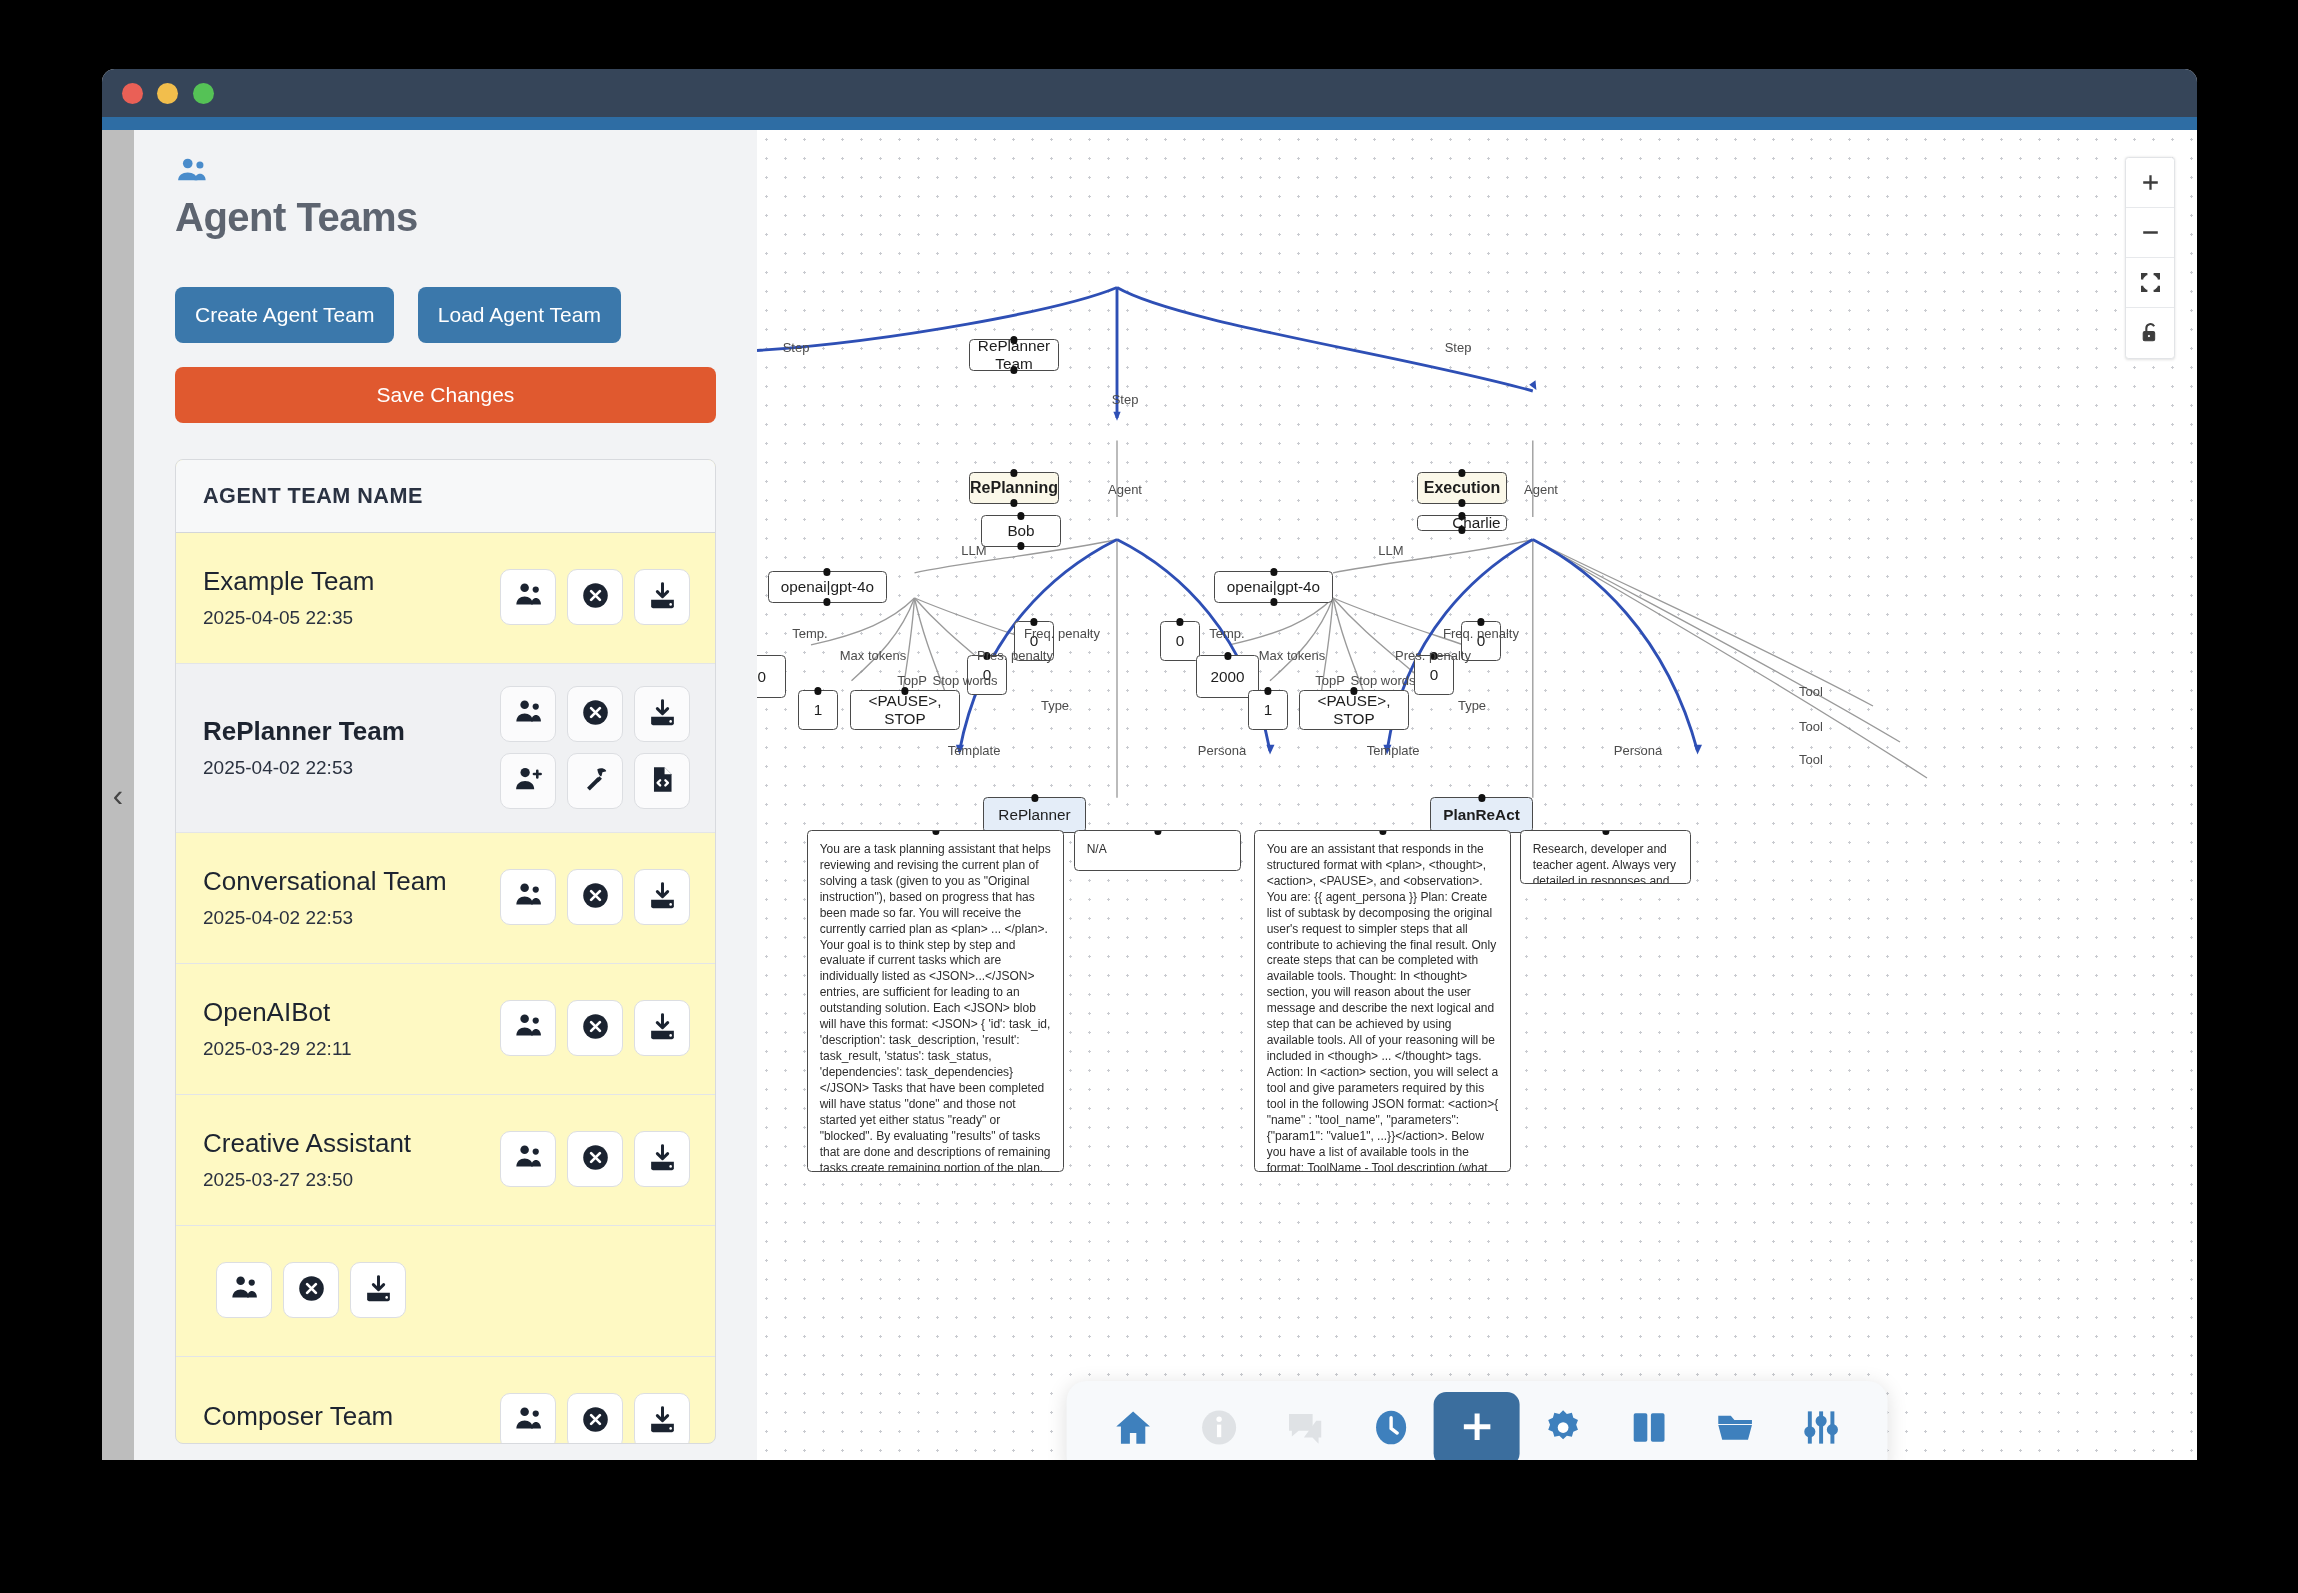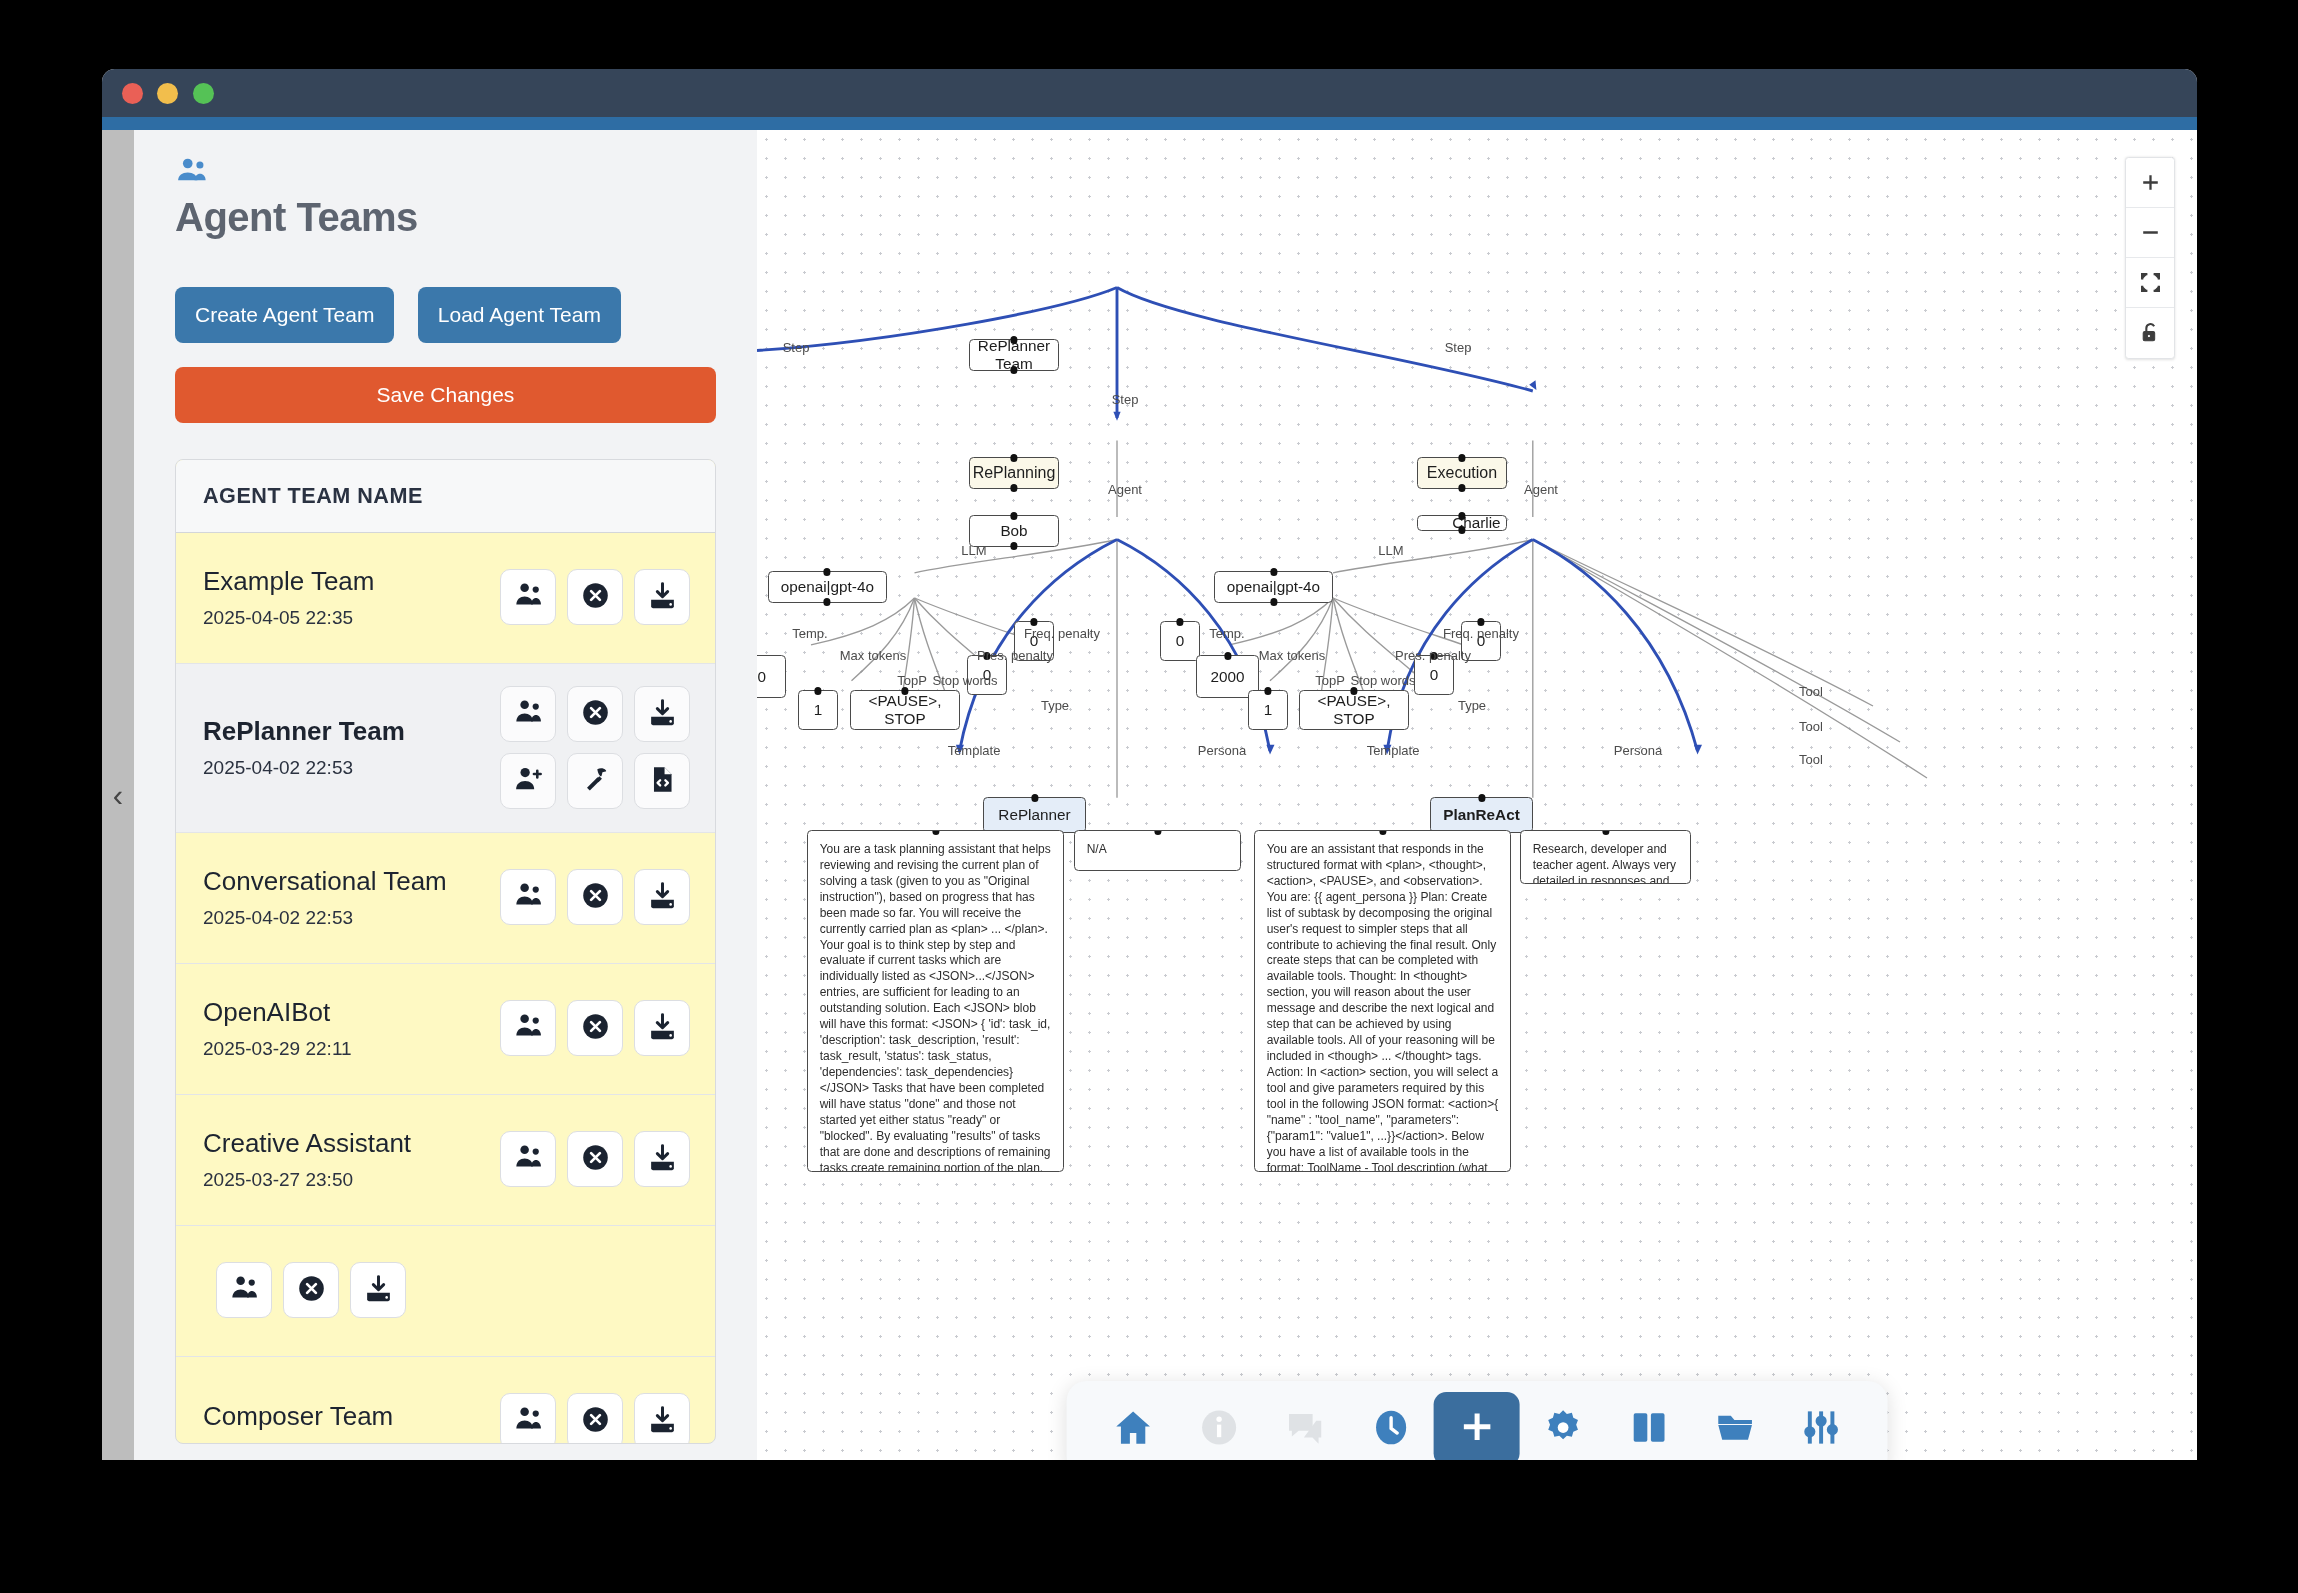--- a/index.html
+++ b/index.html
@@ -81,21 +81,21 @@
     flex:1 1 auto; position:relative; background:#ffffff; overflow:hidden;
     background-image:radial-gradient(#c9cbd0 1px, transparent 1.1px);
     background-size:19px 19px;
   }
   #graph{position:absolute;inset:0;}
   .node{
     position:absolute; border:1.4px solid #4a4a4a; border-radius:4.5px; background:#fff;
     display:flex; align-items:center; justify-content:center; text-align:center;
     font-size:15.3px; color:#1d1d1d; padding:3.6px 7.2px;
   }
-  .node.sec{background:#fbf8e9;font-weight:normal;font-size:16px;}
+  .node.sec{background:#fbf8e9;font-weight:bold;font-size:16px;margin-top:15px;}
   .node.tpl{background:#e4edf8;border-color:#4a4a4a;}
   .node.port::before,.node.port::after{
     content:""; position:absolute; width:7.2px;height:7.2px;border-radius:50%;background:#111;
     left:50%; transform:translateX(-50%);
   }
   .node.port::before{top:-3.6px;} .node.port::after{bottom:-3.6px;}
   .node.portin::after{display:none;}
   .node.prm{font-size:15.3px;min-width:0;}
   .txtbox{
     position:absolute;border:1.4px solid #4a4a4a;border-radius:4.5px;background:#fff;
@@ -452,21 +452,21 @@
         <span>RePlanner Team</span>
       </div>
 
       <div class="node sec port" style="left:212px;top:327px;width:90px;height:32px;">
         <span>RePlanning</span>
       </div>
       <div class="node sec port" style="left:660px;top:327px;width:90px;height:32px;">
         <span>Execution</span>
       </div>
 
-      <div class="node port" style="left:212px;top:385px;width:90px;height:32px;">
+      <div class="node port" style="left:224px;top:385px;width:80px;height:32px;">
         <span>Bob</span>
       </div>
       <div class="node port" style="left:660px;top:385px;width:90px;height:16px;padding-left:36px;">
         <span>Charlie</span>
       </div>
 
       <div class="node port" style="left:10.8px;top:441px;width:119px;height:32px;">
         <span>openai|gpt-4o</span>
       </div>
       <div class="node port" style="left:457px;top:441px;width:119px;height:32px;">

